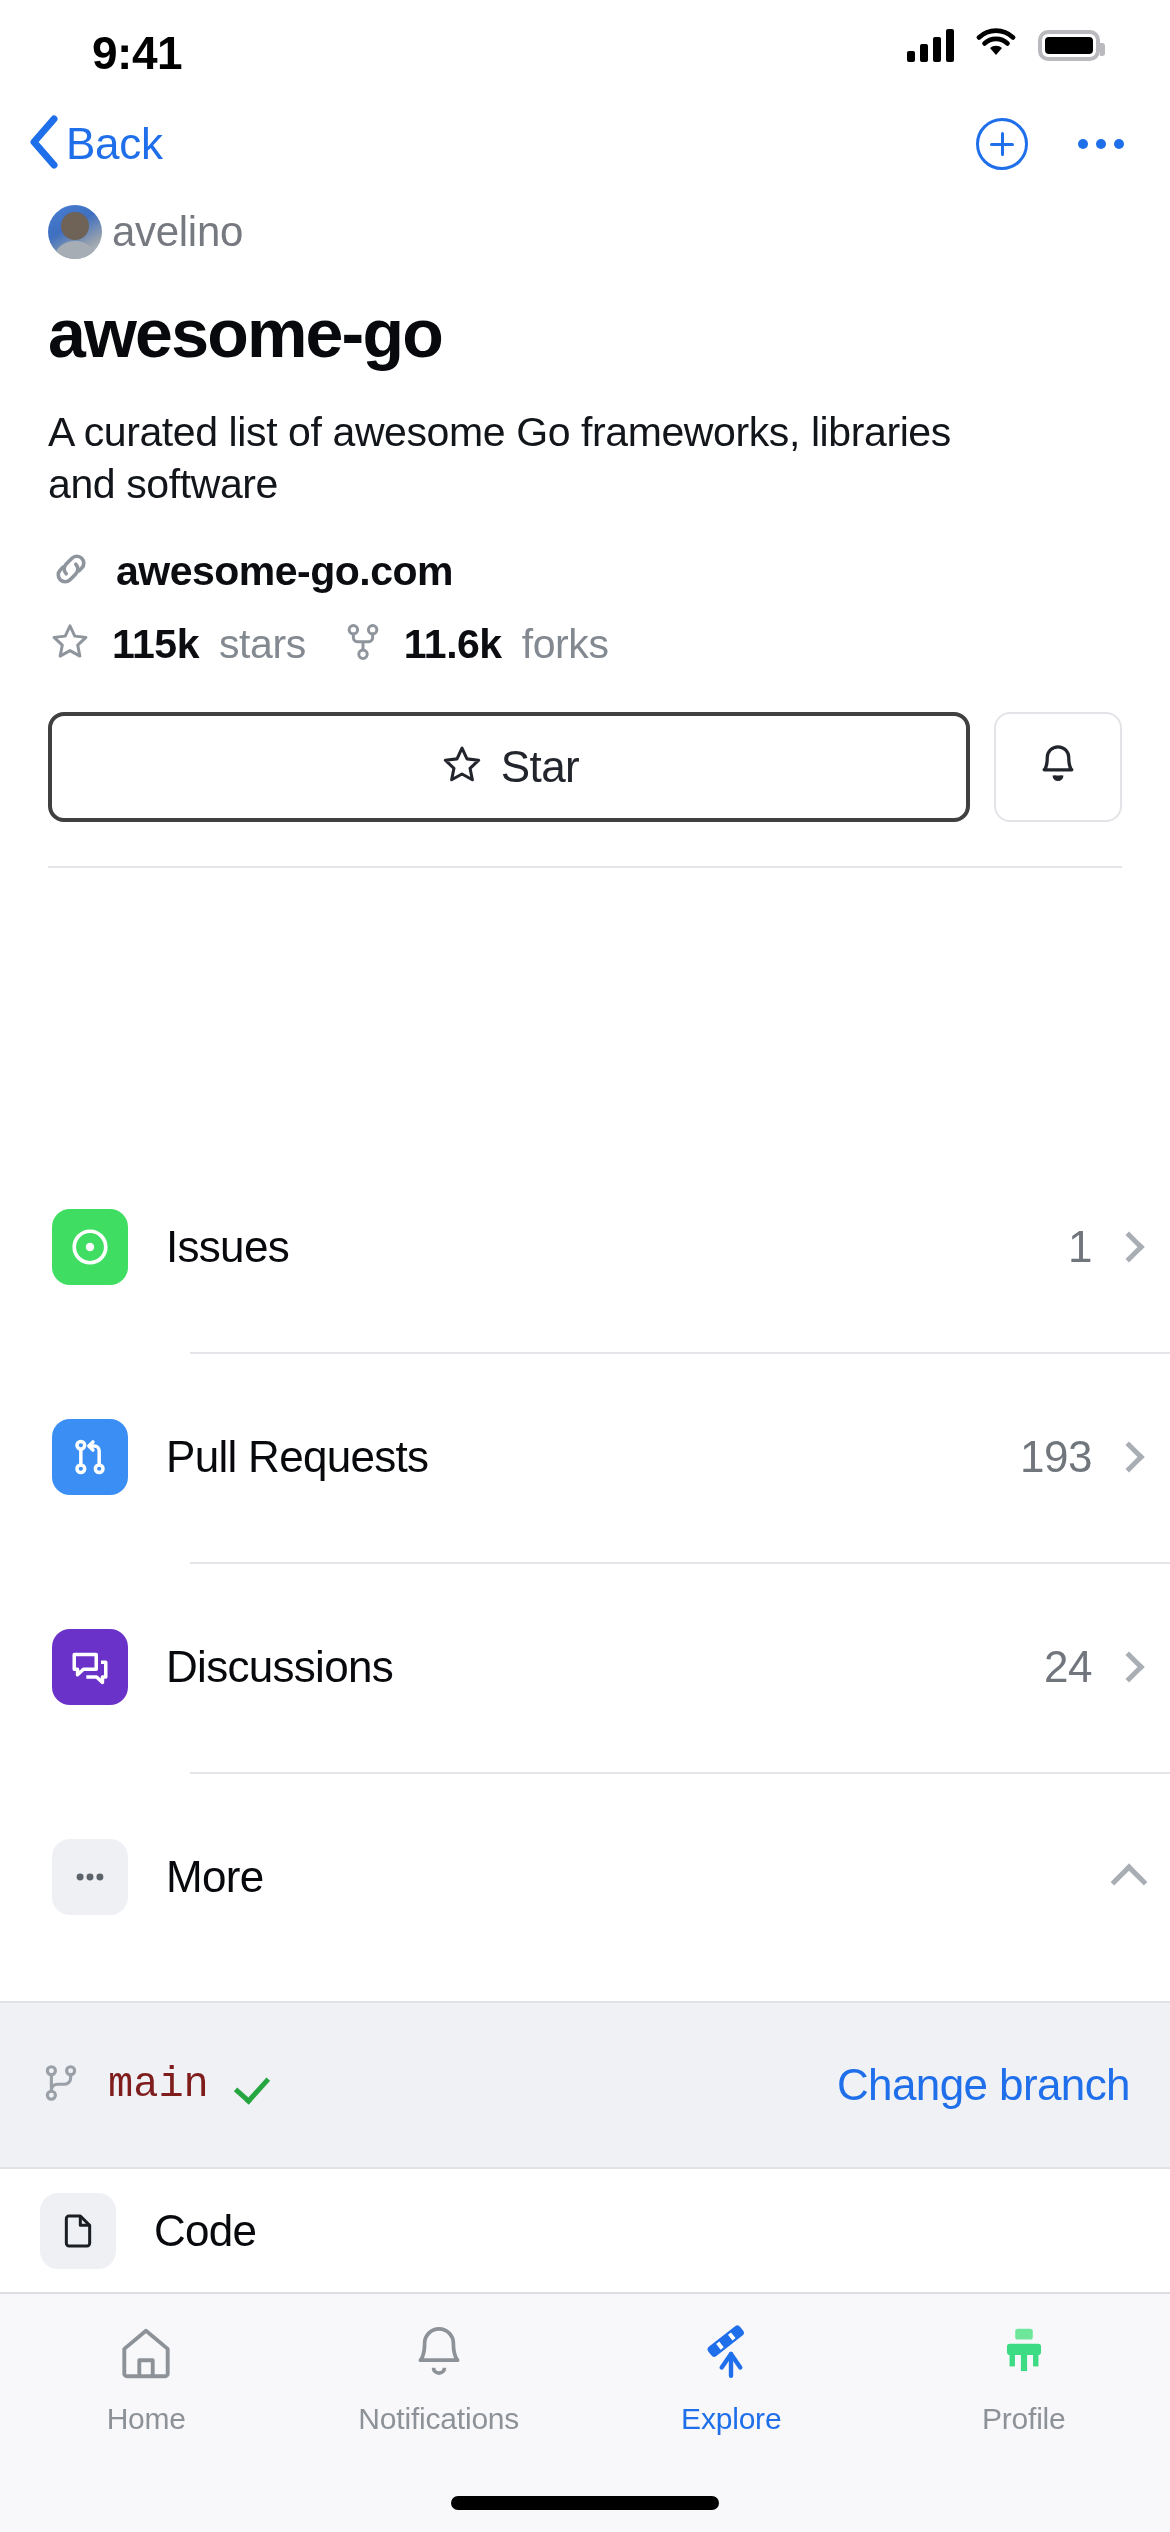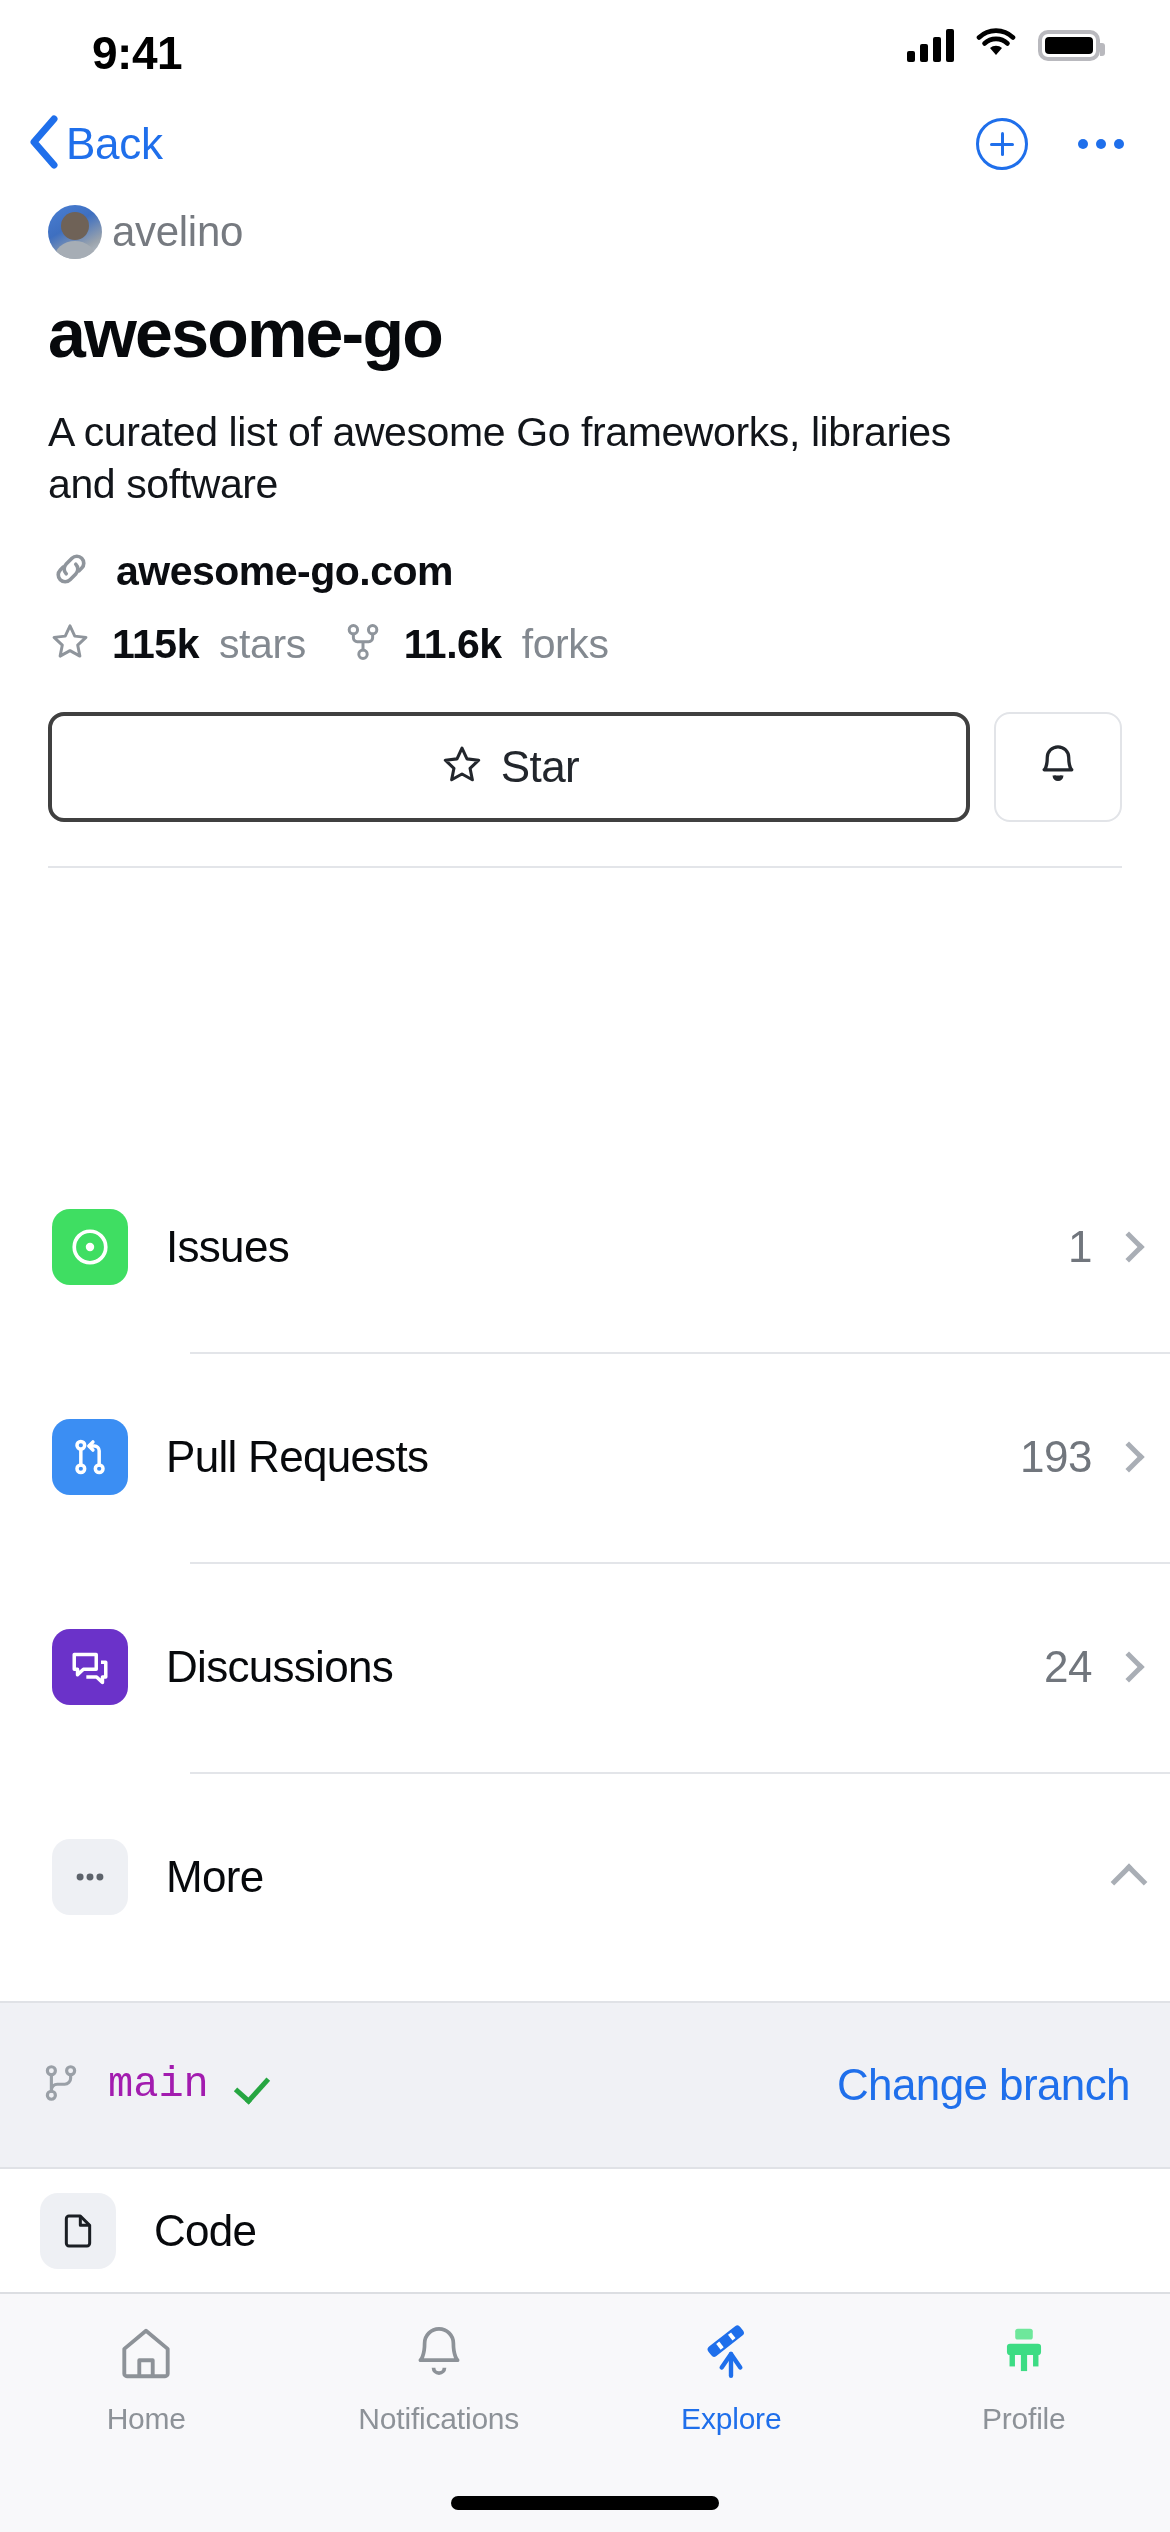--- a/index.html
+++ b/index.html
@@ -136,21 +136,21 @@
   .chev-up { width:26px; height:26px; border-right:5px solid #a9aeb5; border-top:5px solid #a9aeb5; transform:rotate(-45deg); margin-right:40px; margin-top:10px; }
 
   
   .branch-bar {
     width:1170px; height:168px; background:#f0f1f5;
     border-top:2px solid #e0e2e6; border-bottom:2px solid #e0e2e6;
     display:flex; align-items:center; padding:0 40px 0 40px;
   }
   .branch-left { display:flex; align-items:center; gap:26px; flex:1; }
   .branch-name {
-    font-family:"Liberation Mono", monospace; font-size:42px; color:#a21caf; letter-spacing:0px;
+    font-family:"Liberation Mono", monospace; font-size:42px; color:#7f1d1d; letter-spacing:0px;
   }
   .check { width:34px; height:34px; position:relative; }
   .check::after {
     content:''; position:absolute; left:7px; top:2px; width:15px; height:27px;
     border-right:5px solid #26a641; border-bottom:5px solid #26a641; transform:rotate(42deg);
   }
   .branch-change { font-size:44px; color:#1f6feb; letter-spacing:-0.6px; cursor:pointer; }
 
   
   .code-row {

